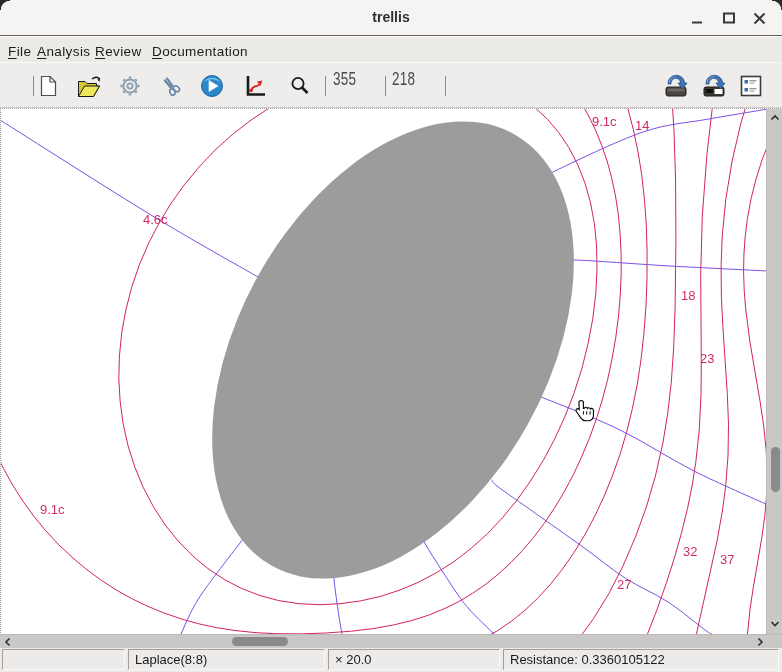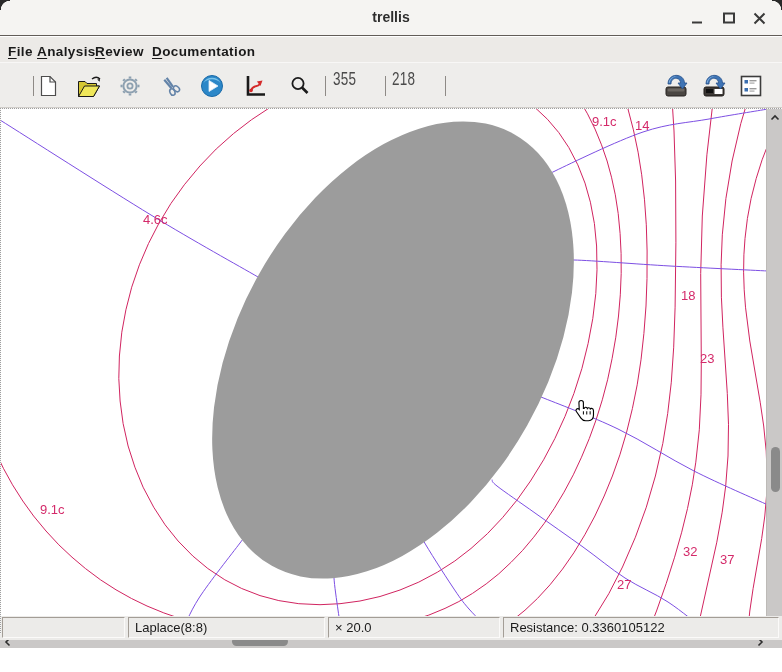--- a/index.html
+++ b/index.html
@@ -5,39 +5,39 @@
 #win { position:relative; width:782px; height:672px; background:#fff; }
 
 #titlebar { position:absolute; left:0; top:0; width:782px; height:36px; background:#f5f4f2; border-bottom:1px solid #625d58; border-radius:7px 7px 0 0; }
 #corner-l,#corner-r { position:absolute; top:0; width:10px; height:10px; z-index:9; }
 #corner-l { left:0; background:radial-gradient(circle at 10px 10px, transparent 9px, #2a2a2a 9.5px);}
 #corner-r { right:0; background:radial-gradient(circle at 0 10px, transparent 9px, #2a2a2a 9.5px);}
 #title { position:absolute; top:9px; left:0; width:782px; text-align:center; font-size:14px; font-weight:bold; color:#2e2e2e; }
 .wbtn { position:absolute; top:0; height:36px; color:#3a3a3a; }
 
 #menubar { position:absolute; left:0; top:37px; width:782px; height:25px; background:#eceae7; font-size:13.5px; letter-spacing:0.4px; color:#1a1a1a; }
-#menubar span { position:absolute; top:7px;font-weight:bold; }
+#menubar span { position:absolute; top:7px; }
 #menubar u { text-decoration:underline; text-underline-offset:2px; }
 
 #toolbar { position:absolute; left:0; top:62px; width:782px; height:46px; background:#eeedeb; border-top:1px solid #f8f7f6; border-bottom:1px solid #d0cdc9;padding-left:24px; }
 .tsep { position:absolute; top:13px; width:1px; height:20px; background:#8e8a86; }
 .tnum { position:absolute; top:11px; font-size:13.5px; color:#4a4a4a; transform:scaleY(1.32); transform-origin:50% 100%; letter-spacing:0.3px; }
 
 #canvas { position:absolute; left:0; top:108px; width:766px; height:526px; background:#fff; overflow:hidden;text-align:center; }
 #canvas svg { position:absolute; left:0; top:0; }
 #dotted { position:absolute; left:0; top:108px; width:782px; height:1px; background-image:repeating-linear-gradient(90deg,#9f9f9f 0 1px,#f8f8f8 1px 2px); z-index:3;}
 #dottedL { position:absolute; left:0; top:108px; width:1px; height:526px; background-image:repeating-linear-gradient(180deg,#9f9f9f 0 1px,#f8f8f8 1px 2px); z-index:3;}
 
 #vsb { position:absolute; left:766px; top:108px; width:16px; height:526px; background:#cac8c7; border-left:1px solid #bdbab7; }
 #vthumb { position:absolute; left:4px; top:339px; width:9px; height:45px; background:#8a8a8a; border-radius:5px; }
 #hsb { position:absolute; left:0; top:634px; width:782px; height:14px; background:#cac8c7; border-top:1px solid #bdbab7; }
 #hthumb { position:absolute; left:232px; top:2px; width:56px; height:9px; background:#8a8a8a; border-radius:5px; }
 .arr { position:absolute; font-size:11px; color:#2e2e2e; font-weight:bold; font-family:"Liberation Sans",sans-serif; }
 
-#statusbar { position:absolute; left:0; top:616px; width:782px; height:24px; background:#ecebe9; }
+#statusbar { position:absolute; left:0; top:648px; width:782px; height:24px; background:#ecebe9; }
 .spanel { position:absolute; top:1px; height:21px; border:1px solid; border-color:#a39d96 #fbfaf9 #fbfaf9 #a39d96; background:#ecebe9; font-size:13px; color:#1a1a1a; line-height:19px; padding-left:6px; }
 </style></head>
 <body>
 <div id="win">
   <div id="corner-l"></div>
     <div id="corner-r"></div>
   <div id="titlebar">
       <div id="title">trellis</div>
     <svg class="wbtn" style="left:684px" width="98" height="36">
       <g stroke="#3a3a3a" stroke-width="2" fill="none">

